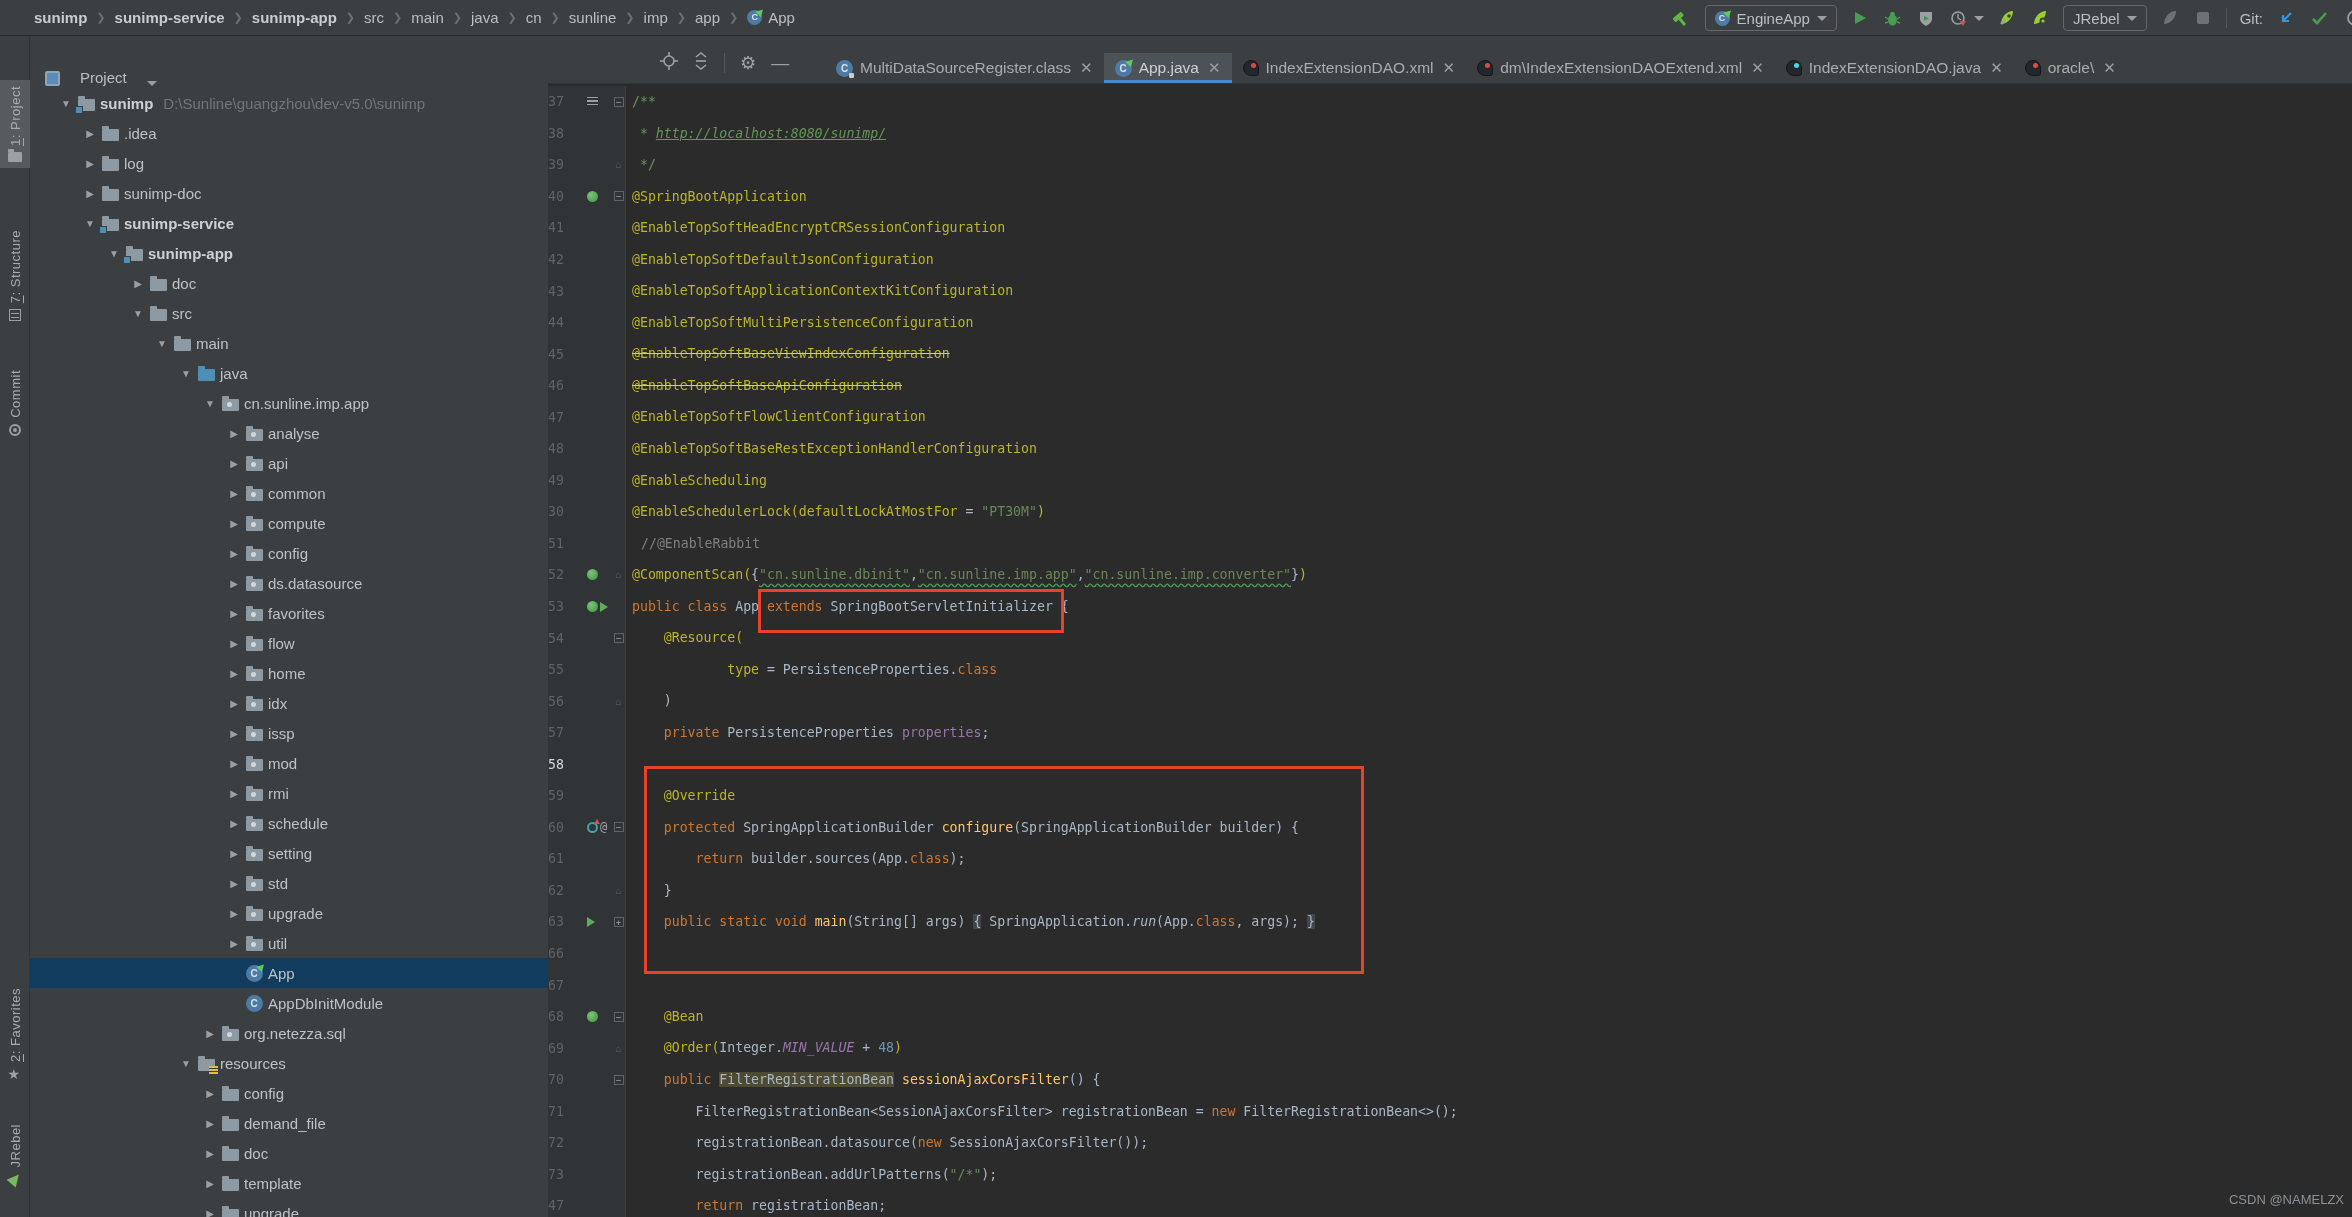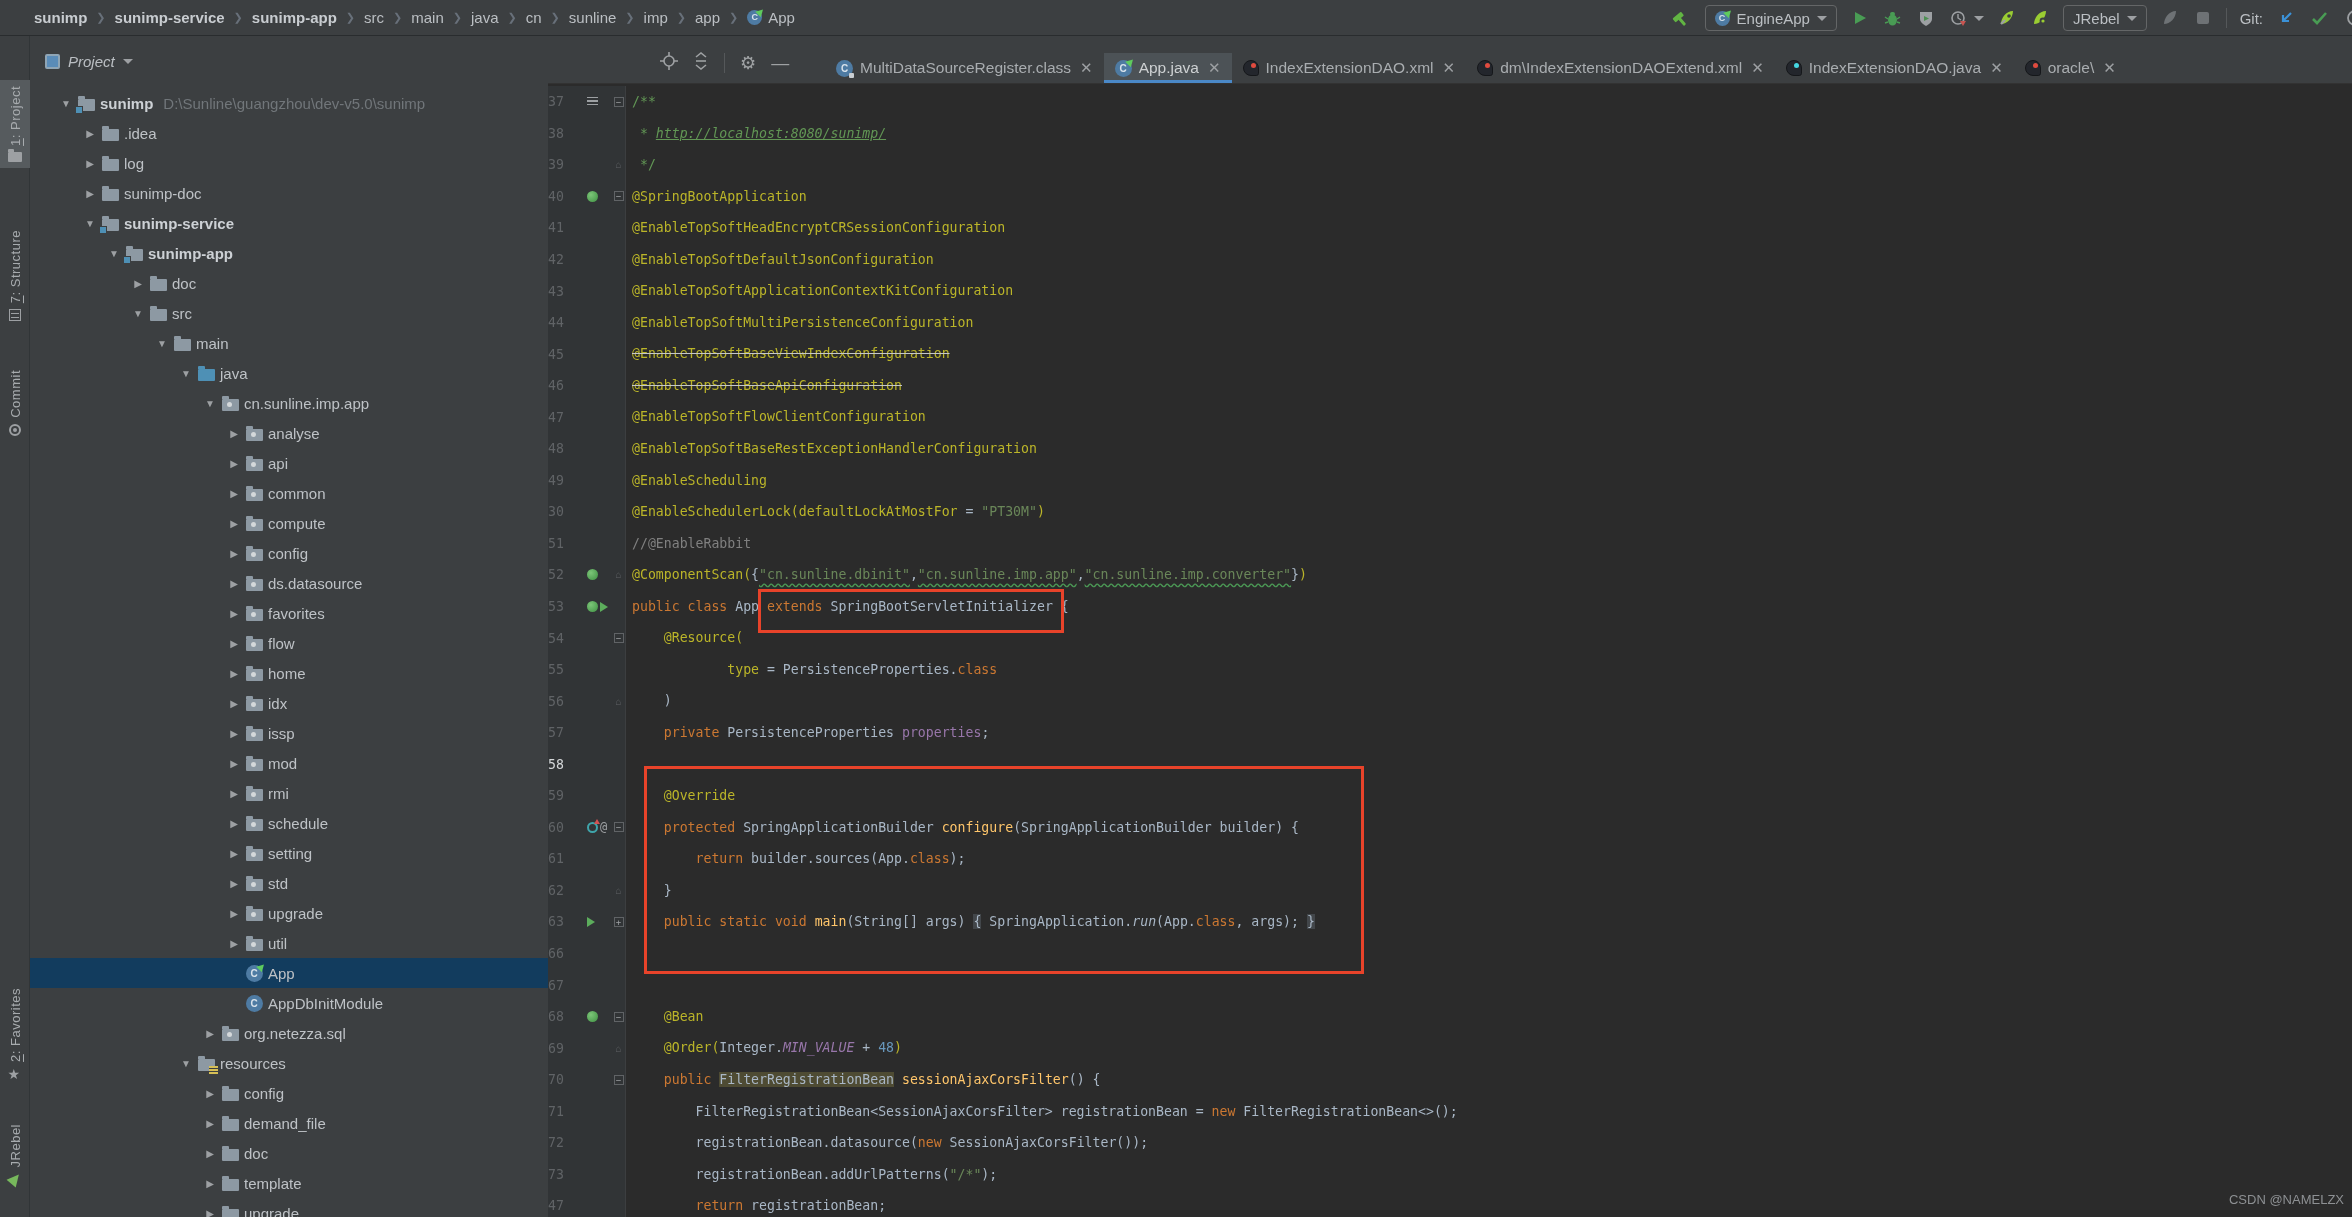--- a/index.html
+++ b/index.html
@@ -29,21 +29,21 @@
   .ab-folder{width:14px;height:10px;background:#9da0a3;border-radius:1px;position:relative;}
   .ab-folder::before{content:'';position:absolute;top:-3px;left:0;width:6px;height:3px;background:#9da0a3;border-radius:1px 1px 0 0;}
   .ab-grid{width:12px;height:12px;border:1px solid #9da0a3;position:relative;}
   .ab-grid::before{content:'';position:absolute;left:1px;top:3px;width:8px;height:1px;background:#9da0a3;box-shadow:0 4px 0 #9da0a3;}
   .ab-commit{width:12px;height:12px;border:2px solid #9da0a3;border-radius:50%;position:relative;}
   .ab-commit::before{content:'';position:absolute;left:2px;top:2px;width:4px;height:4px;border-radius:50%;background:#9da0a3;}
   .ab-star{color:#9da0a3;font-size:14px;line-height:13px;}
   .ab-rocket{width:0;height:0;border-left:6px solid transparent;border-right:6px solid transparent;border-bottom:12px solid #77b85c;transform:rotate(40deg);}
   
   #project-panel{position:absolute;left:30px;top:36px;width:518px;height:1181px;background:#3c3f41;overflow:hidden;}
-  #panel-header{height:50px;display:flex;align-items:center;padding-left:15px;gap:8px;font-style:italic;}
+  #panel-header{height:50px;display:flex;align-items:flex-end;padding-left:15px;gap:20px;}
   #panel-title-icon{width:15px;height:15px;background:#5a8cb8;border:2px solid #8fa5b5;border-radius:2px;}
   #panel-title{font-size:15px;color:#bbbfc3;}
   #tree{position:absolute;left:0;top:52px;right:0;bottom:0;}
   .tree-row{height:30px;display:flex;align-items:center;white-space:nowrap;}
   .tree-row.selected{background:#123c5e;}
   .tw-arrow{width:16px;flex:none;text-align:center;color:#9da0a3;font-size:10px;}
   .tw-iconbox{width:24px;flex:none;display:flex;justify-content:center;}
   .tw-label{font-size:15px;color:#bec2c6;margin-left:2px;}
   .tw-label.bold{font-weight:bold;color:#cdd1d5;}
   .tw-path{font-size:15px;color:#71767a;margin-left:10px;}
@@ -85,21 +85,21 @@
   .code{white-space:pre;font:13.2px/31.55px "DejaVu Sans Mono",monospace;padding-left:6px;color:#a9b7c6;}
   .t-doc{color:#629755;}
   .t-link{color:#629755;font-style:italic;text-decoration:underline;}
   .t-ann{color:#bbb529;}
   .t-annx{color:#bbb529;text-decoration:line-through;text-decoration-color:#c5c8ca;}
   .t-kw{color:#cc7832;}
   .t-def{color:#a9b7c6;}
   .t-mth{color:#ffc66b;margin-top:20px;}
   .t-str{color:#6a8759;}
   .t-strw{color:#6a8759;text-decoration:underline;text-decoration-style:wavy;text-decoration-color:#4b9a55;text-underline-offset:3px;}
-  .t-cmt{color:#808080;}
+  .t-cmt{color:#808080;margin-left:9px;}
   .t-fld{color:#9876aa;}
   .t-stat{color:#9876aa;font-style:italic;}
   .t-num{color:#6897bb;}
   .t-attr{color:#bbb529;}
   .t-ital{color:#a9b7c6;font-style:italic;}
   .t-foldb{color:#a9b7c6;background:#42464a;}
   .t-hl{color:#a9b7c6;background:#4e4b33;}
   
   .gi{flex:none;}
   .gi-spring{width:11px;height:11px;border-radius:50%;background:radial-gradient(circle at 35% 35%,#7cc578,#3f9143);}

